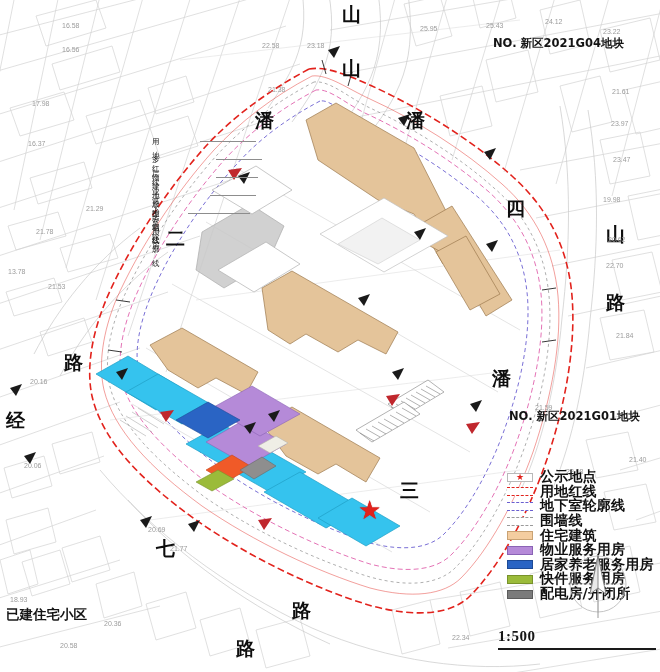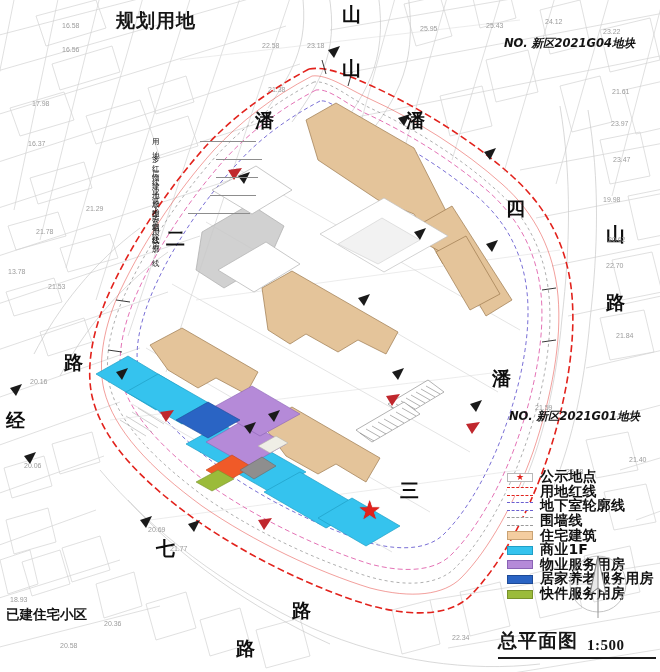--- a/index.html
+++ b/index.html
@@ -419,25 +419,24 @@
     <div class="lbl road-char" style="left:606px;top:290px;">路</div>
     <div class="lbl road-char" style="left:64px;top:350px;">路</div>
     <div class="lbl road-char" style="left:6px;top:408px;">经</div>
     <div class="lbl road-char" style="left:492px;top:366px;">潘</div>
     <div class="lbl road-char" style="left:400px;top:478px;">三</div>
     <div class="lbl road-char" style="left:156px;top:536px;">七</div>
     <div class="lbl road-char" style="left:292px;top:598px;">路</div>
     <div class="lbl road-char" style="left:236px;top:636px;">路</div>
   </div>
 
-  <div class="lbl title-main" style="left:116px;top:8px;">规划用地</div>
-
-  <div class="lbl plot-label" style="left:504px;top:36px;font-style:italic;">NO. 新区2021G04地块</div>
-
-  <div class="lbl plot-label" style="left:509px;top:409px;font-style:italic;">NO. 新区2021G01地块</div>
+
+  <div class="lbl plot-label" style="left:493px;top:36px;">NO. 新区2021G04地块</div>
+
+  <div class="lbl plot-label" style="left:509px;top:409px;">NO. 新区2021G01地块</div>
 
   <div class="lbl estate-label" style="left:6px;top:606px;">已建住宅小区</div>
 
   <div class="callout-block">
     <div class="callout" style="position:absolute;left:0;top:0;">用地红线</div>
     <div class="callout" style="position:absolute;left:0;top:18px;">多层建筑控制线</div>
     <div class="callout" style="position:absolute;left:0;top:36px;">物业服务用房</div>
     <div class="callout" style="position:absolute;left:0;top:54px;">地下室轮廓线</div>
     <div class="callout" style="position:absolute;left:0;top:72px;">围墙线</div>
     <div class="cline" style="left:48px;top:6px;width:56px;"></div>
@@ -500,49 +499,48 @@
     </div>
     <div class="legend-row">
       <span class="swatch sw-dash-grey"></span>
       <span class="legend-text">围墙线</span>
     </div>
     <div class="legend-row">
       <span class="swatch" style="background:#f4cda0;border:.7px solid #c9a273;"></span>
       <span class="legend-text">住宅建筑</span>
     </div>
     <div class="legend-row">
-      <span class="swatch" style="background:#35c3ee;border:.7px solid #1f9fc6;"></span>
-      <span class="legend-text">商业1F</span>
-    </div>
-    <div class="legend-row">
       <span class="swatch" style="background:#b58ad8;border:.7px solid #8a63b5;"></span>
       <span class="legend-text">物业服务用房</span>
     </div>
     <div class="legend-row">
       <span class="swatch" style="background:#2a64c4;border:.7px solid #1d4a96;"></span>
       <span class="legend-text">居家养老服务用房</span>
     </div>
     <div class="legend-row">
       <span class="swatch" style="background:#9bbb3a;border:.7px solid #78922b;"></span>
       <span class="legend-text">快件服务用房</span>
+    </div>
+    <div class="legend-row">
+      <span class="swatch" style="background:#7b7b7b;border:.7px solid #5c5c5c;"></span>
+      <span class="legend-text">配电房/开闭所</span>
     </div>
   </div>
 
   <div class="compass">
     <svg viewBox="0 0 72 78" xmlns="http://www.w3.org/2000/svg">
       <circle cx="36" cy="36" r="28" fill="none" stroke="#bdbdbd" stroke-width=".9"></circle>
       <line x1="36" y1="8" x2="36" y2="64" stroke="#cfcfcf" stroke-width=".7"></line>
       <line x1="8" y1="36" x2="64" y2="36" stroke="#cfcfcf" stroke-width=".7"></line>
       <polygon points="36,8 44,46 36,40 28,46" fill="#ffffff" stroke="#7d7d7d" stroke-width=".9"></polygon>
       <polygon points="36,8 36,40 28,46" fill="#e9e9e9" stroke="#7d7d7d" stroke-width=".9"></polygon>
       <line x1="36" y1="40" x2="36" y2="70" stroke="#8c8c8c" stroke-width=".9"></line>
     </svg>
   </div>
 
   <div class="title-wrap">
     <div class="title-row">
-      <span class="title-main">总平面图</span>
       <span class="title-scale">1:500</span>
     </div>
     <div class="title-rule"></div>
   </div>
 
 </div>
 
 </body></html>

